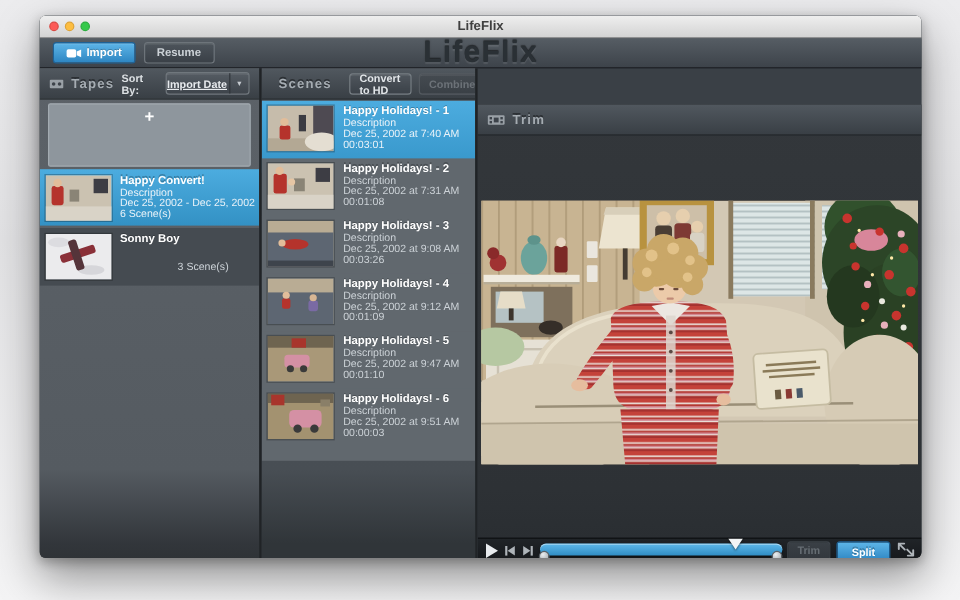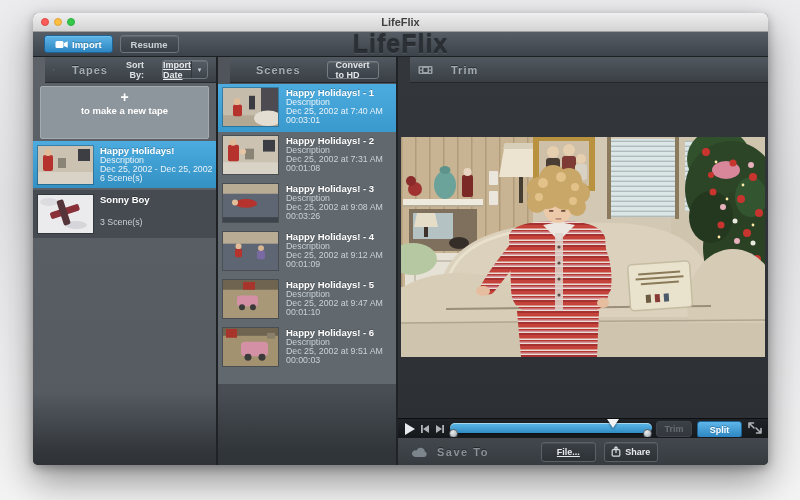--- a/index.html
+++ b/index.html
@@ -33,33 +33,33 @@
   .tbtn.blue{background:linear-gradient(#5db5e8,#2e86c2);border:1px solid #1f6296;color:#fff;
     text-shadow:0 -1px 0 rgba(0,0,0,.25);}
   
   .main{position:absolute;left:0;top:44px;right:0;bottom:0;}
   .panel{position:absolute;top:0;bottom:0;overflow:hidden;}
   .panel.tapes{left:0;width:183px;
     background:linear-gradient(180deg,#5c6268 0%,#555b61 82%,#32363b 97%,#2f3337 100%);}
   .panel.scenes{left:185px;width:178px;
     background:linear-gradient(180deg,#4f555b 0%,#484e54 82%,#303539 97%);}
   .panel.trim{left:365px;width:370px;
-    background:linear-gradient(180deg,#33373b 0%,#2d3135 85%,#292d31 100%);}
+    background:linear-gradient(180deg,#33373b 0%,#2d3135 85%,#292d31 100%);margin-top:30px;}
   .vdiv{position:absolute;top:0;bottom:0;width:2px;background:#202326;z-index:5;}
-  .phead{position:absolute;left:12px;top:0;right:0;height:26px;
+  .phead{position:absolute;left:0;top:0;right:0;height:26px;
     background:linear-gradient(#51585f,#393f45);border-bottom:1px solid #24282c;
-    display:flex;align-items:center;padding:0 8px;box-sizing:border-box;gap:18px;z-index:4;}
+    display:flex;align-items:center;padding:0 8px;box-sizing:border-box;gap:6px;z-index:4;}
   .phead .plabel{font-size:11px;font-weight:700;letter-spacing:1px;color:#a5acb2;
     text-shadow:0 -1px 0 rgba(0,0,0,.4);}
   .sbtn{height:16px;padding:0 8px;border-radius:3px;font-size:9px;font-weight:700;
     color:#e2e6e9;background:linear-gradient(#4f565d,#3b4148);border:1px solid #767d83;
     box-shadow:inset 0 1px 0 rgba(255,255,255,.12);display:flex;align-items:center;}
   .sbtn.disabled{color:#6c7278;border-color:#545a60;background:linear-gradient(#454b51,#3a4046);}
   
-  .sortlabel{font-size:9px;font-weight:700;color:#dde1e4;text-align:right;}
+  .sortlabel{font-size:9px;font-weight:700;color:#dde1e4;}
   .dropdown{height:17px;width:77px;border-radius:3px;border:1px solid #70777d;
     background:linear-gradient(#555c63,#3e444b);display:flex;align-items:center;
     box-shadow:inset 0 1px 0 rgba(255,255,255,.12);}
   .dropdown .val{flex:1;text-align:left;font-size:9px;font-weight:700;color:#e8ebee;text-decoration:underline;}
   .dropdown .arr{width:15px;border-left:1px solid #31363b;align-self:stretch;display:flex;
     align-items:center;justify-content:center;font-size:7px;color:#c6cbd0;}
   .dropzone{position:absolute;left:7px;top:29px;width:167px;height:51px;background:#8e969d;
     border:1px solid #a3abb1;border-radius:2px;text-align:center;color:#fff;}
   .dropzone .plus{font-size:14px;font-weight:700;line-height:15px;margin-top:3px;}
   .dropzone .dz{font-size:9.5px;font-weight:700;line-height:11px;}
@@ -67,21 +67,21 @@
   .taperow{position:absolute;left:0;width:100%;height:47px;}
   .taperow.sel{background:linear-gradient(#4cacdf,#3391c4);}
   .taperow.plain{background:#454b51;}
   .thumb{position:absolute;left:5px;top:5px;width:55px;height:38px;display:block;
     box-shadow:0 0 0 1px rgba(0,0,0,.25);}
   .tmeta{position:absolute;left:67px;top:5px;right:2px;}
   .row-title{font-size:9.5px;font-weight:700;color:#fff;line-height:9.6px;
     white-space:nowrap;text-shadow:0 -1px 0 rgba(0,0,0,.25);}
   .row-sub{font-size:8.8px;color:#ccd2d7;line-height:9.4px;white-space:nowrap;}
   .sel .row-sub{color:#e9f2f8;}
-  .gap12{margin-top:13px;}
+  .gap12{margin-top:13px;margin-left:48px;}
   
   .scenerow{position:absolute;left:0;width:100%;height:60px;background:#61686e;}
   .scenerow.sel{background:linear-gradient(#4cacdf,#3594c8);}
   .scenerow .thumb{top:4px;}
   .smeta{position:absolute;left:68px;top:4px;right:2px;}
   
   .video{position:absolute;left:3px;top:80px;width:364px;height:220px;background:#111;}
   .video svg{display:block;}
   .ctrlstrip{position:absolute;left:0;top:361px;width:100%;height:19px;
     background:linear-gradient(#202428,#15181b);border-top:1px solid #0c0e10;}
@@ -160,34 +160,33 @@
         <span class="plabel">Tapes</span>
         <span class="sortlabel">Sort By:</span>
         <div class="dropdown">
           <span class="val">Import Date</span>
           <span class="arr">▾</span>
         </div>
       </div>
 
       <div class="dropzone">
         <div class="plus">+</div>
-        <div class="dz">to make a new tape</div>
       </div>
 
       <div class="taperow sel" style="top:84px">
         <svg class="thumb" viewBox="0 0 55 38" preserveAspectRatio="none">
           <rect width="55" height="38" fill="#cbc2b1"></rect>
           <rect y="26" width="55" height="12" fill="#d9d3c7"></rect>
           <rect x="40" y="3" width="12" height="12" fill="#3d3d44"></rect>
           <rect x="20" y="12" width="8" height="10" fill="#8a8476"></rect>
           <rect x="5" y="9" width="10" height="16" rx="2" fill="#b5332c"></rect>
           <circle cx="10" cy="6.5" r="3.5" fill="#e2bd9a"></circle>
         </svg>
         <div class="tmeta">
-          <div class="row-title">Happy Holidays!</div>
+          <div class="row-title">Happy Convert!</div>
           <div class="row-sub">Description</div>
           <div class="row-sub">Dec 25, 2002 - Dec 25, 2002</div>
           <div class="row-sub">6 Scene(s)</div>
         </div>
       </div>
 
       <div class="taperow plain" style="top:133px;height:48px">
         <svg class="thumb" viewBox="0 0 55 38" preserveAspectRatio="none">
           <rect width="55" height="38" fill="#ebebed"></rect>
           <ellipse cx="38" cy="30" rx="11" ry="4" fill="#d6d6da"></ellipse>

